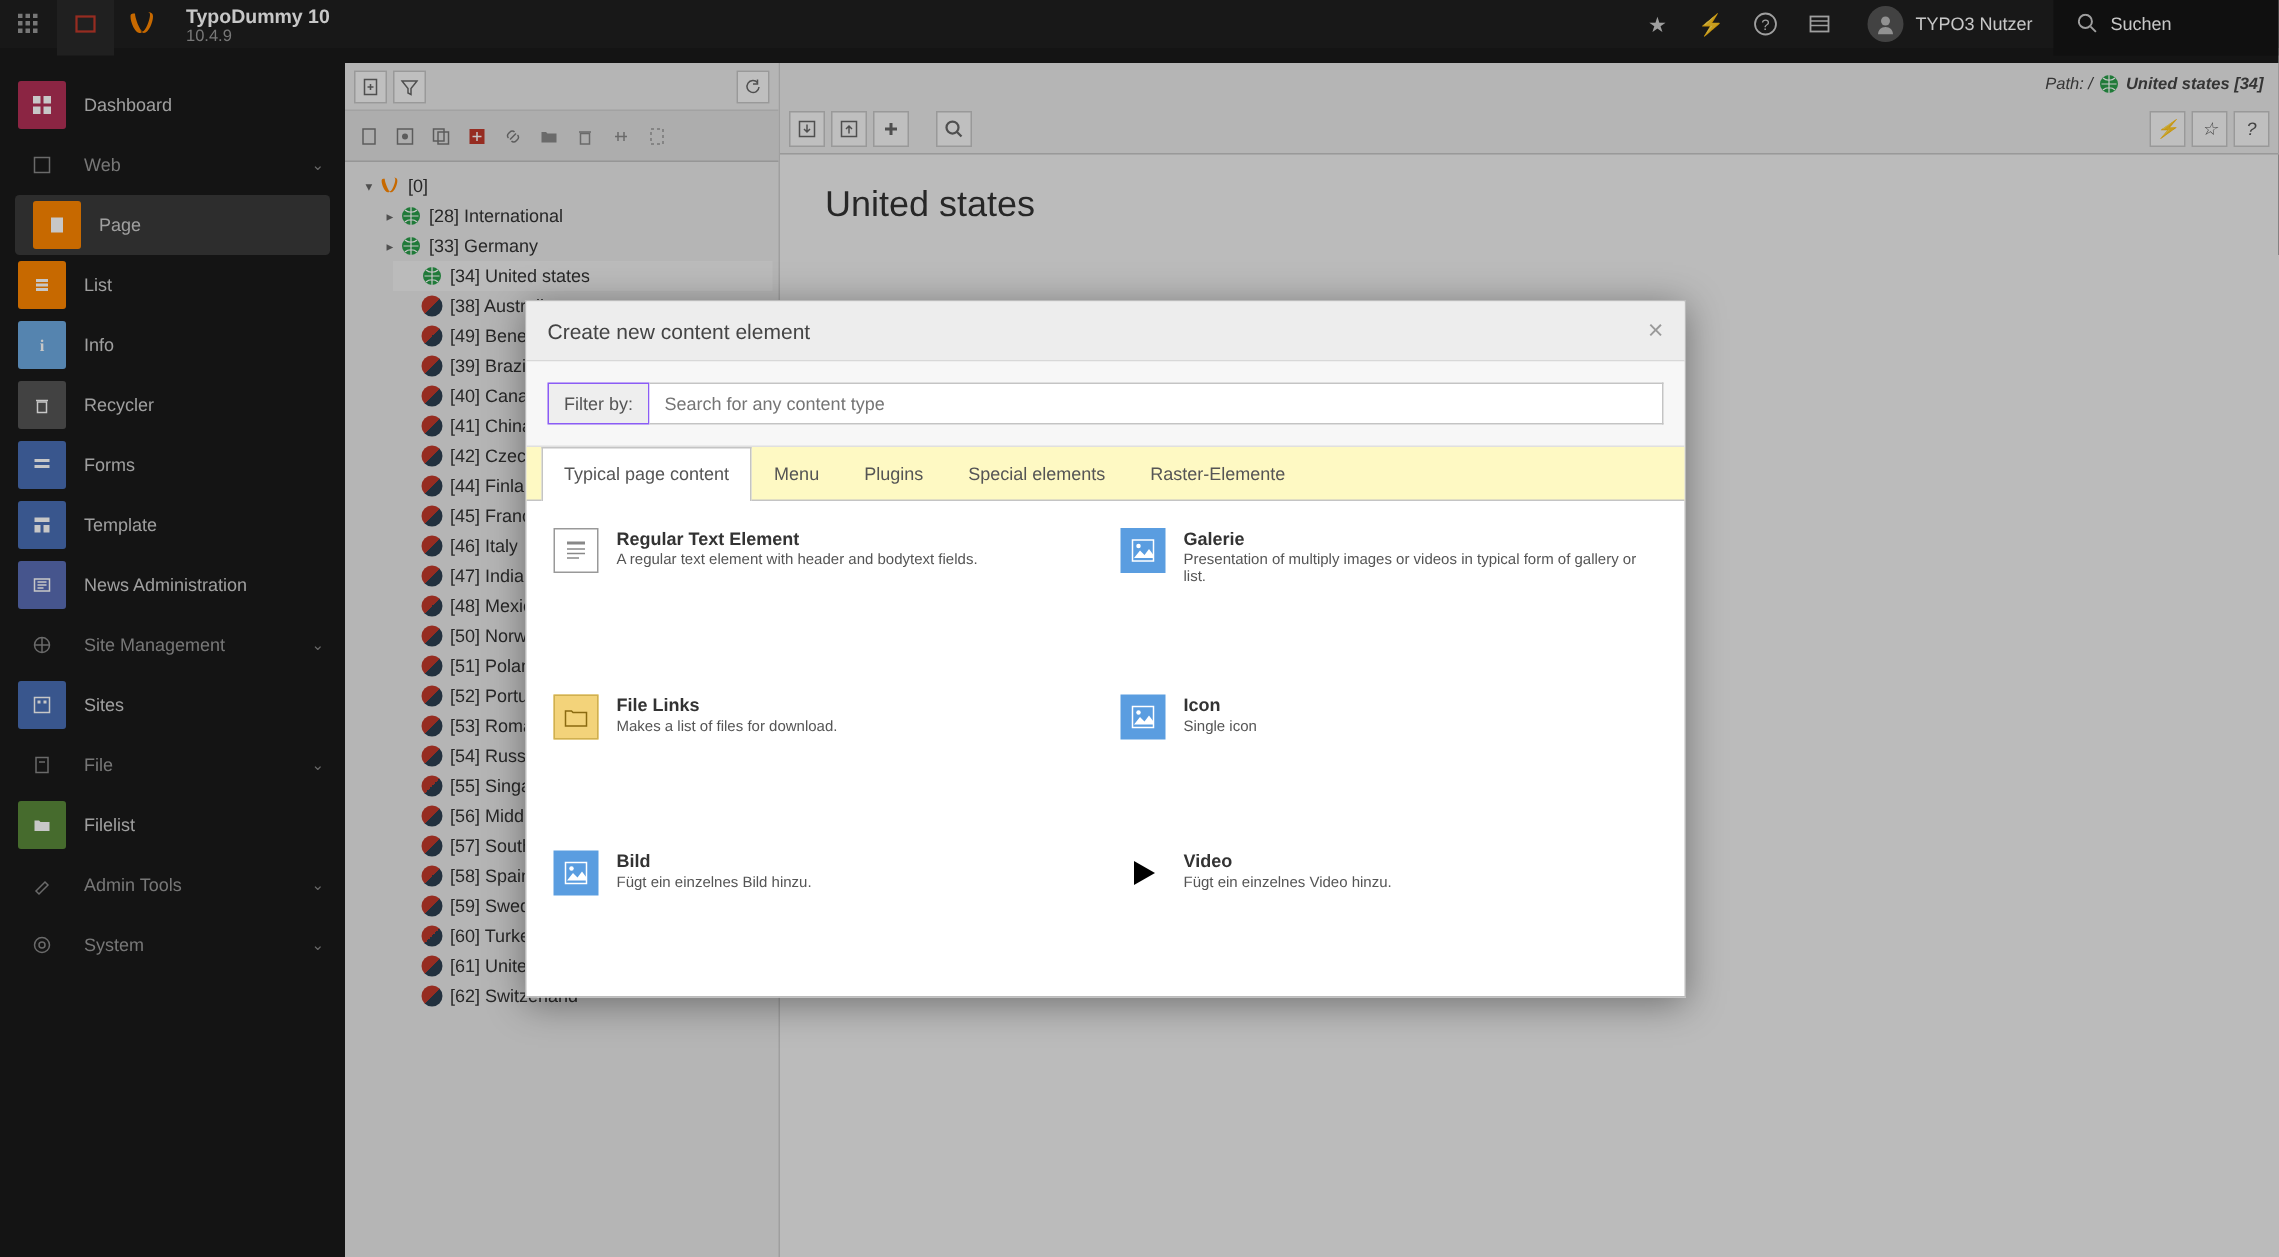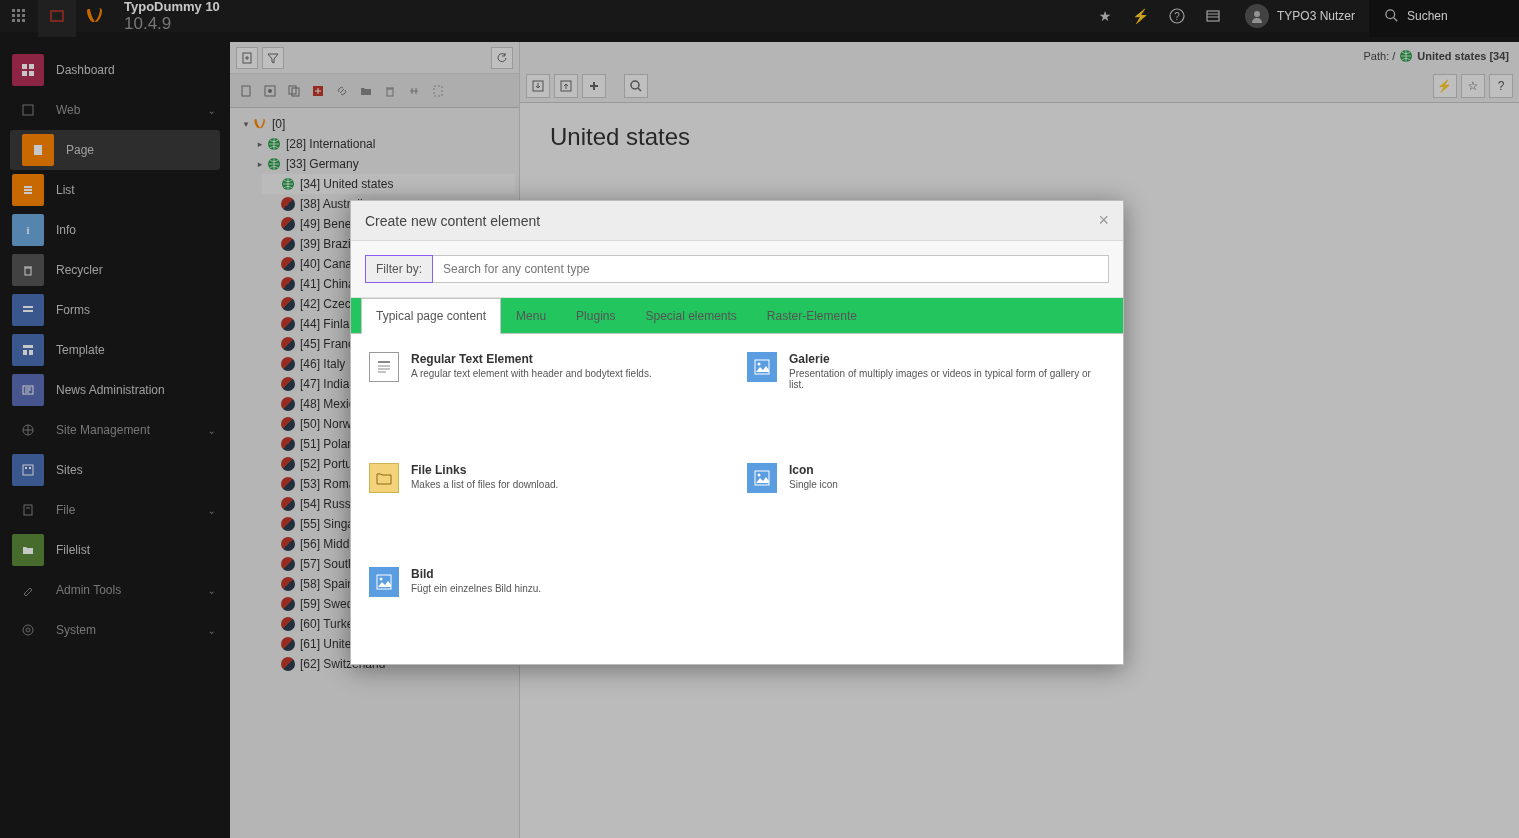--- a/index.html
+++ b/index.html
@@ -34,21 +34,21 @@
 }
 .topbar-icon.dark { background: #2a2a2a; }
 .topbar-logo {
   width: 38px;
   display: flex;
   align-items: center;
   justify-content: center;
 }
 .topbar-title { display: flex; flex-direction: column; padding: 0 10px; }
 .topbar-title-main { font-size: 13px; font-weight: bold; color: #fff; }
-.topbar-title-ver { font-size: 17px; color: #999; }
+.topbar-title-ver { font-size: 11px; color: #999; }
 .topbar-spacer { flex: 1; }
 .topbar-right { display: flex; align-items: center; height: 100%; }
 .topbar-btn {
   width: 36px;
   height: 42px;
   display: flex;
   align-items: center;
   justify-content: center;
   color: #ccc;
   font-size: 14px;
@@ -204,20 +204,21 @@
   position: absolute;
   top: 42px;
   left: 520px;
   right: 0;
   bottom: 0;
   background: #f0f0f0;
 }
 .doc-header {
   background: #e8e8e8;
   border-bottom: 1px solid #c4c4c4;
+  font-style: italic;
 }
 .doc-header-row1 {
   height: 28px;
   display: flex;
   align-items: center;
   justify-content: flex-end;
   padding: 0 10px;
   font-size: 11px;
   color: #444;
 }
@@ -289,21 +290,21 @@
   flex: 1;
   border: 1px solid #c4c4c4;
   border-left: none;
   padding: 6px 10px;
   font-size: 12px;
   outline: none;
 }
 .modal-tabs {
   display: flex;
   padding: 0 10px;
-  background: #22c55e;
+  background: #fef9c3;
   border-bottom: 1px solid #c4c4c4;
 }
 .modal-tab {
   padding: 10px 14px;
   font-size: 12px;
   color: #555;
   border: 1px solid transparent;
   border-bottom: none;
   cursor: pointer;
 }
@@ -969,14 +970,25 @@
             <rect x="2" y="2" width="14" height="14" fill="none" stroke="#fff"></rect>
             <circle cx="6" cy="6" r="1.5" fill="#fff"></circle>
             <path d="M3 14l4-5 3 3 3-4 3 4v2H3z" fill="#fff"></path>
           </svg>
         </div>
         <div class="ce-text">
           <div class="ce-title">Bild</div>
           <div class="ce-desc">Fügt ein einzelnes Bild hinzu.</div>
         </div>
       </div>
+      <div class="ce-item">
+        <div class="ce-icon ce-icon-play">
+          <svg width="22" height="22" viewBox="0 0 22 22">
+            <path d="M5 3l14 8-14 8z" fill="#000"></path>
+          </svg>
+        </div>
+        <div class="ce-text">
+          <div class="ce-title">Video</div>
+          <div class="ce-desc">Fügt ein einzelnes Video hinzu.</div>
+        </div>
+      </div>
     </div>
 </div>
 
 </body></html>

